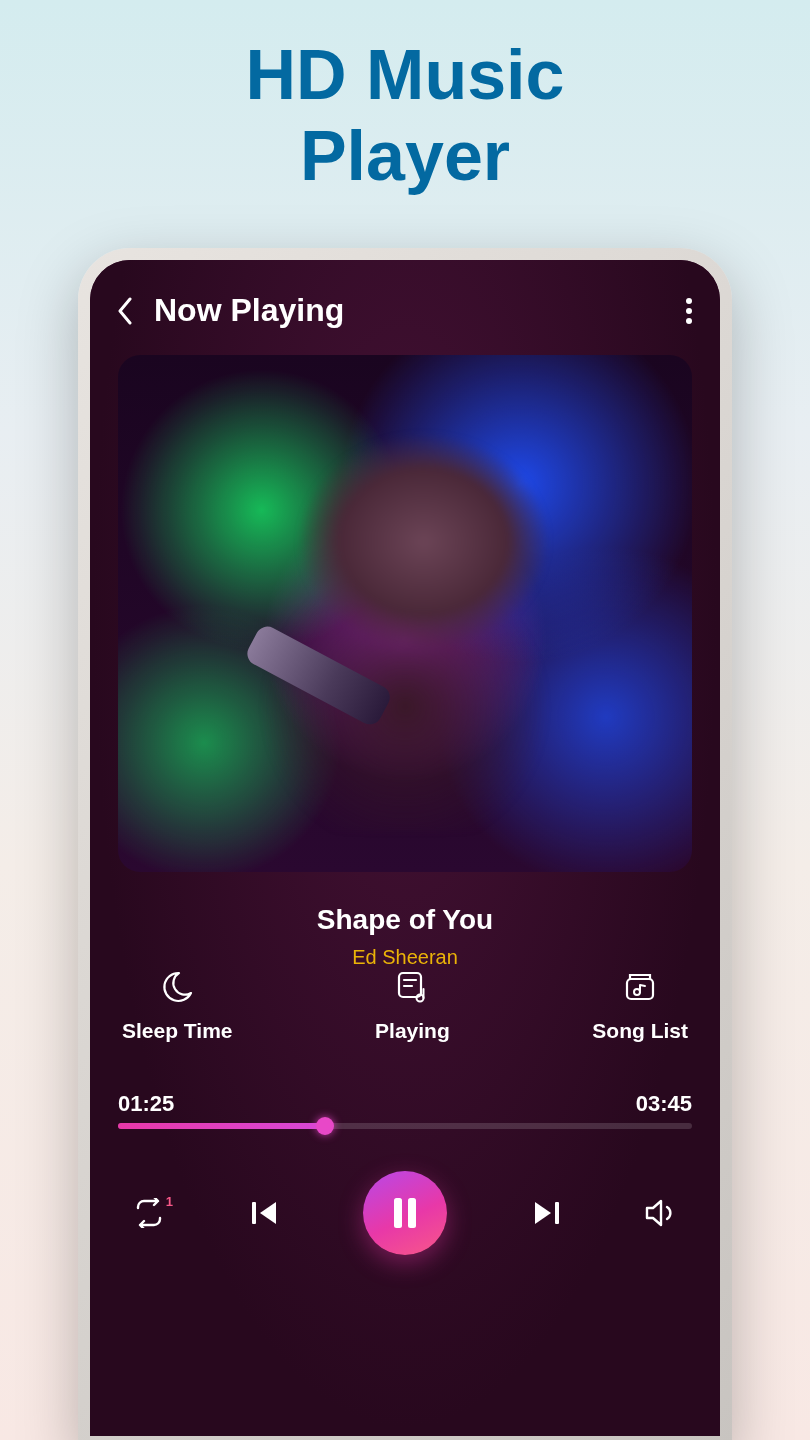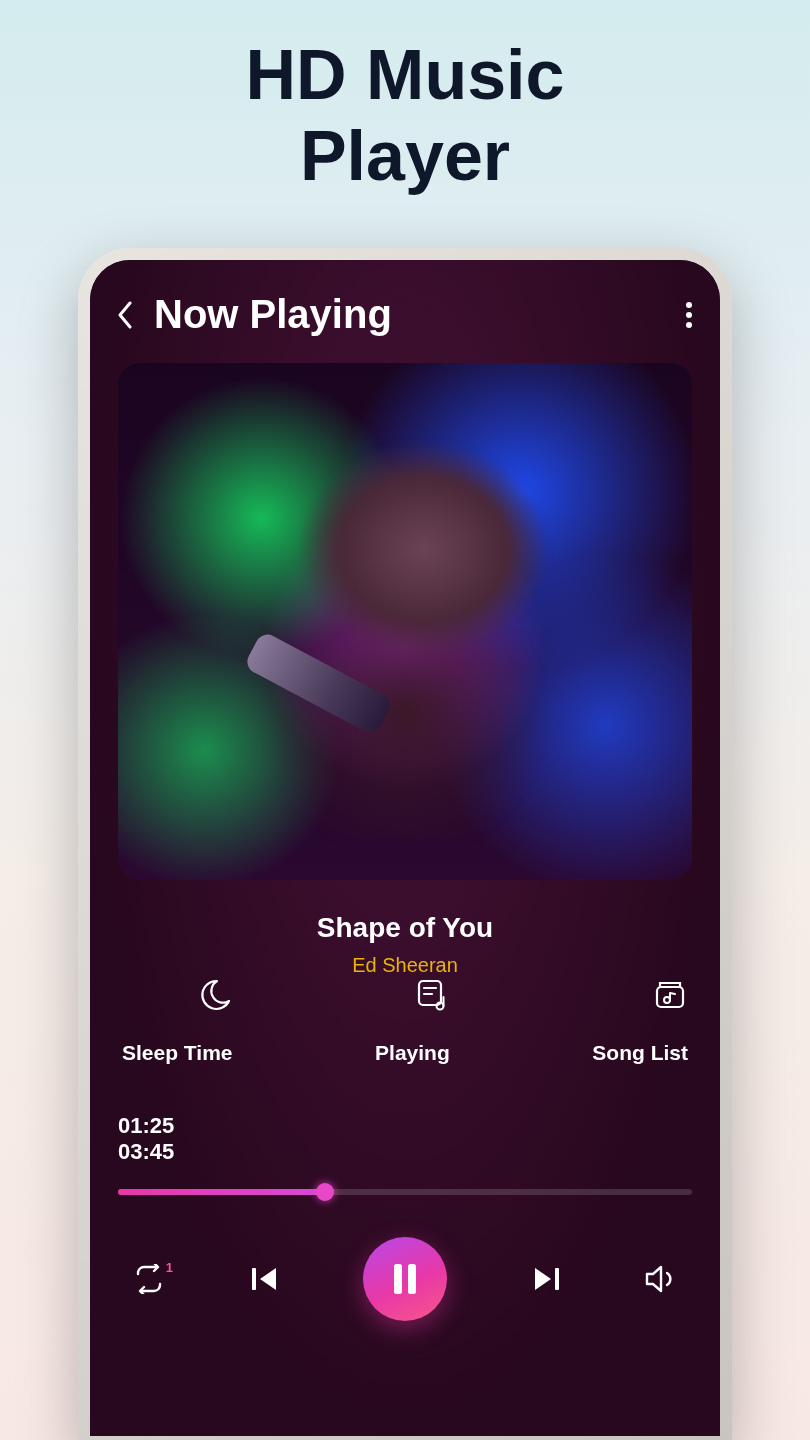--- a/index.html
+++ b/index.html
@@ -7,21 +7,21 @@
       width: 810px;
       height: 1440px;
       background: linear-gradient(180deg, #d4ecef 0%, #e8eef2 30%, #f4ede8 60%, #f8e8e4 100%);
       font-family: -apple-system, BlinkMacSystemFont, 'Segoe UI', Arial, sans-serif;
       overflow: hidden;
       position: relative;
     }
     .promo-title {
       font-size: 70px;
       font-weight: 800;
-      color: #0f172a;
+      color: #0369a1;
       text-align: center;
       line-height: 1.15;
       padding-top: 35px;
     }
     .phone-frame {
       position: absolute;
       left: 78px;
       top: 248px;
       width: 654px;
       height: 1200px;
@@ -51,21 +51,21 @@
     }
     .topbar {
       display: flex;
       align-items: center;
       gap: 20px;
       margin-bottom: 26px;
     }
     .back-btn { color: #fff; cursor: pointer; }
     .topbar-title {
       color: #fff;
-      font-size: 40px;
+      font-size: 32px;
       font-weight: 700;
       flex: 1;
     }
     .more-btn { color: #fff; cursor: pointer; }
     .album-art {
       width: 100%;
       aspect-ratio: 1.11;
       border-radius: 22px;
       overflow: hidden;
       position: relative;
@@ -118,36 +118,35 @@
     }
     .feature-row {
       display: flex;
       justify-content: space-between;
       margin-bottom: 48px;
       padding: 0 4px;
     }
     .feature-item {
       display: flex;
       flex-direction: column;
-      align-items: flex-end;
-      gap: 28px;
+      align-items: center;
+      gap: 14px;
       cursor: pointer;
     }
     .feature-icon { color: #fff; }
     .feature-label {
       color: #fff;
       font-size: 21px;
       font-weight: 600;
     }
     .progress-section { margin-bottom: 42px; }
     .time-row {
       display: flex;
       justify-content: space-between;
-      margin-bottom: 24px;
-      flex-direction: column;
+      margin-bottom: 6px;
     }
     .time-text {
       color: #fff;
       font-size: 22px;
       font-weight: 600;
     }
     .progress-bar {
       position: relative;
       height: 6px;
       background: rgba(255,255,255,0.15);

